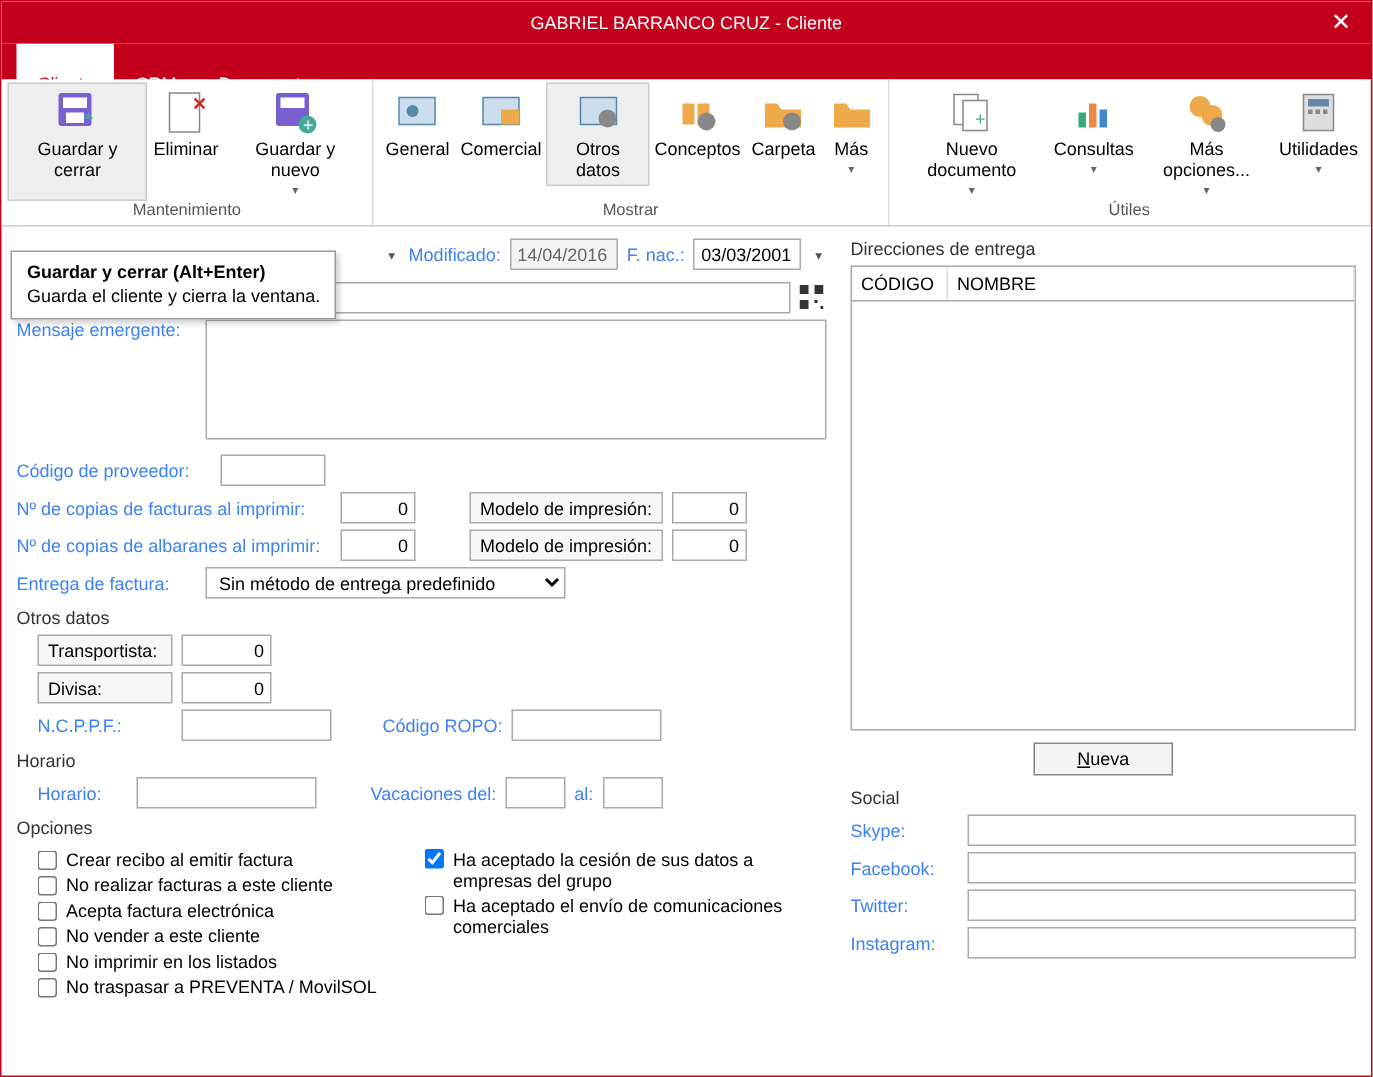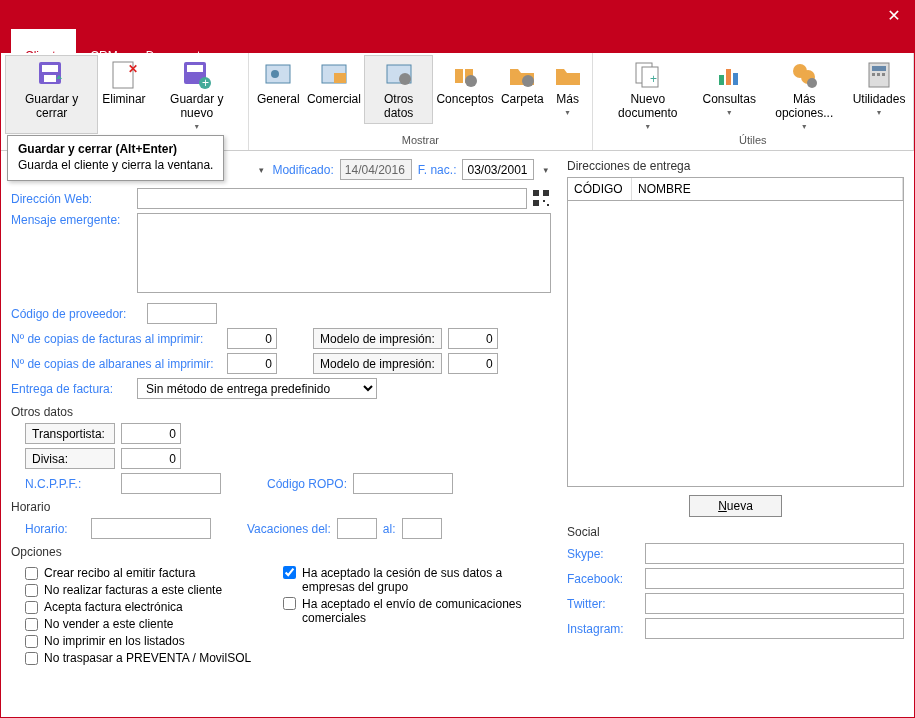--- a/index.html
+++ b/index.html
@@ -10,21 +10,21 @@
 .tab { padding: 20px 14px; color: #fff; cursor: pointer; }
 .tab.active { background: #fff; color: #c4011d; }
 .ribbon { background: #fff; border-bottom: 1px solid #ccc; height: 98px; display: flex; position: relative; }
 .ribbon-group { border-right: 1px solid #ddd; display: flex; flex-direction: column; align-items: center; padding: 2px 4px; }
 .ribbon-group-label { font-size: 11px; color: #555; margin-top: auto; margin-bottom: 2px; }
 .ribbon-buttons { display: flex; }
 .ribbon-btn { display: flex; flex-direction: column; align-items: center; justify-content: flex-start; padding: 3px 4px 2px; cursor: pointer; min-width: 48px; text-align: center; line-height: 1.15; border: 1px solid transparent; }
 .ribbon-btn.selected { background: #eee; border: 1px solid #ccc; }
 .ribbon-btn .ico { width: 32px; height: 32px; margin-bottom: 2px; display: flex; align-items: center; justify-content: center; }
 .ribbon-btn .drop { font-size: 8px; color: #666; margin-top: 1px; }
-.tooltip { position: absolute; top: 82px; left: 6px; background: #fff; border: 1px solid #999; padding: 6px 10px 8px; max-width: 230px; z-index: 50; box-shadow: 2px 2px 4px rgba(0,0,0,.2); }
+.tooltip { position: absolute; top: 114px; left: 6px; background: #fff; border: 1px solid #999; padding: 6px 10px 8px; max-width: 230px; z-index: 50; box-shadow: 2px 2px 4px rgba(0,0,0,.2); }
 .tooltip .tt-title { font-weight: bold; margin-bottom: 2px; }
 .body { display: flex; height: calc(718px - 28px - 24px - 98px); }
 .left { width: 560px; padding: 8px 10px 0 10px; overflow: hidden; position: relative; }
 .right { flex: 1; padding: 8px 10px 0 6px; }
 .row { display: flex; align-items: center; margin-bottom: 4px; gap: 6px; }
 .lbl { color: #3b82f6; font-size: 12px; }
 input[type=text], textarea, select { border: 1px solid #aaa; background: #fff; padding: 2px 4px; font-size: 12px; height: 21px; }
 input[readonly] { background: #f3f3f3; color: #666; }
 textarea { resize: none; }
 .section-title { font-size: 12px; color: #333; margin: 6px 0 4px 0; }
@@ -38,20 +38,21 @@
 .social-row .lbl { width: 70px; }
 .social-row input { flex: 1; }
 .small-btn { border:1px solid #aaa; background:#f7f7f7; padding:2px 6px; height:21px; cursor:pointer;}
 .dropdown-arrow{font-size:9px;color:#555;padding:0 3px;}
 .qr-icon{width:18px;height:18px;}
 </style>
 </head>
 <body>
 
 <div class="titlebar">
+  <span>GABRIEL BARRANCO CRUZ - Cliente</span>
   <div class="close">✕</div>
 </div>
 
 <div class="tabs">
   <div class="tab active">Cliente</div>
   <div class="tab">CRM</div>
   <div class="tab">Documentos</div>
 </div>
 
 <div class="ribbon">
@@ -266,21 +267,21 @@
       <button class="small-btn" style="width:90px;text-align:left">Transportista:</button>
       <input type="text" style="width: 60px; text-align: right;" value="0">
     </div>
     <div class="row" style="margin-left:14px">
       <button class="small-btn" style="width:90px;text-align:left">Divisa:</button>
       <input type="text" style="width: 60px; text-align: right;" value="0">
     </div>
     <div class="row" style="margin-left:14px">
       <span class="lbl" style="width:90px">N.C.P.P.F.:</span>
       <input type="text" style="width: 100px;">
-      <span class="lbl" style="margin-left:40px">Código ROPO:</span>
+      <span class="lbl" style="margin-left:28px">Código ROPO:</span>
       <input type="text" style="width: 100px;">
     </div>
 
     <div class="section-title">Horario</div>
     <div class="row" style="margin-left:14px">
       <span class="lbl" style="width:60px">Horario:</span>
       <input type="text" style="width: 120px;">
       <span class="lbl" style="margin-left:30px">Vacaciones del:</span>
       <input type="text" style="width: 40px;">
       <span class="lbl">al:</span>

